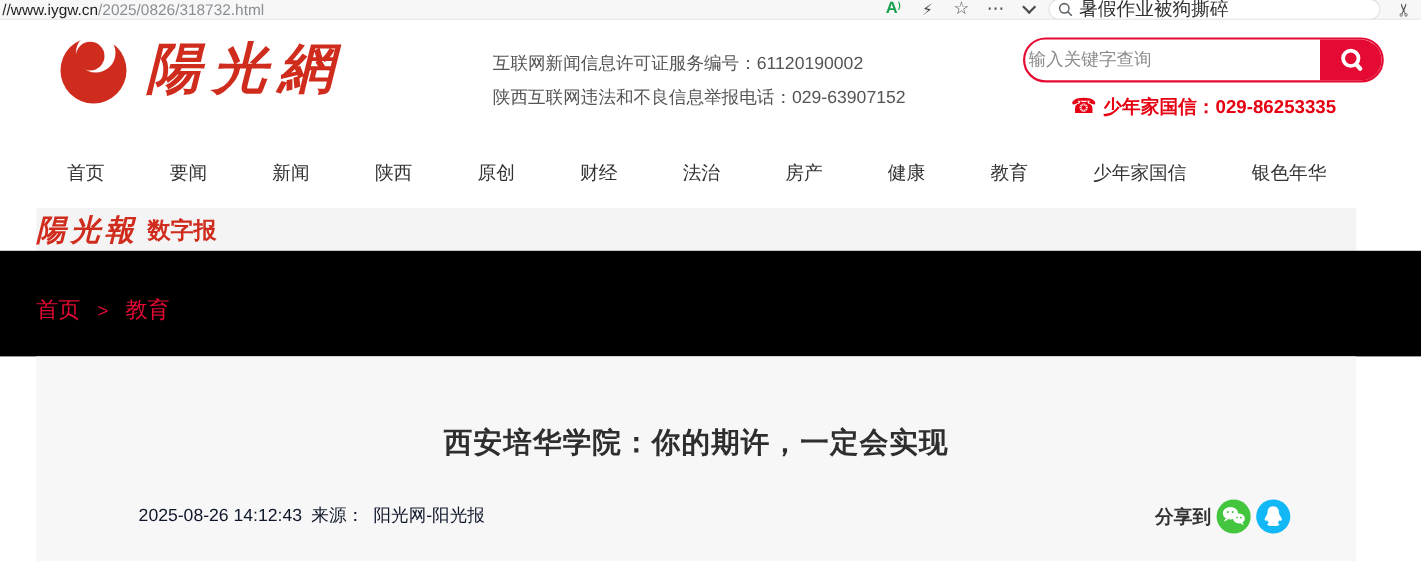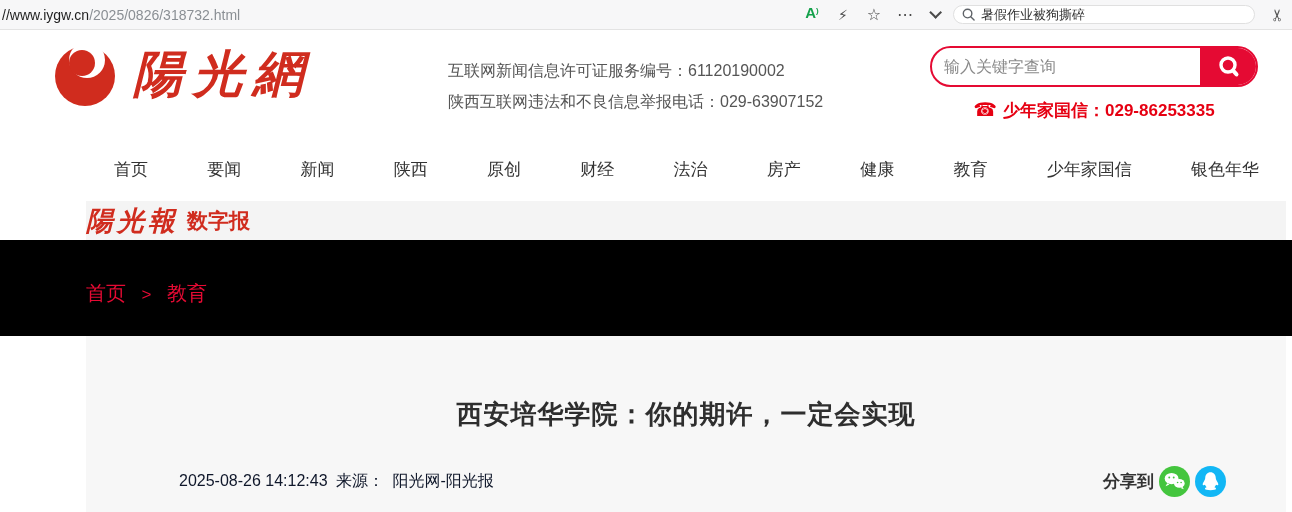--- a/index.html
+++ b/index.html
@@ -4,63 +4,63 @@
 <style>
   :root{
     --logo-red:#d02c1e; --accent-red:#e50a33; --hotline-red:#e60012;
     --wechat-green:#44c53e; --qq-blue:#12b7f5;
   }
   *{box-sizing:border-box; margin:0; padding:0;}
   html,body{width:1292px; height:512px; overflow:hidden;}
   body{font-family:"Liberation Sans","DejaVu Sans",sans-serif; background:#fff; position:relative;}
 
   
-  .browser-bar{height:30px; background:#f7f7f8; border-bottom:1px solid #e3e3e3;
+  .browser-bar{height:18px; background:#f7f7f8; border-bottom:1px solid #e3e3e3;
     display:flex; align-items:center; padding:0 6px 0 2px;}
   .url{font-size:14px; white-space:nowrap; overflow:hidden; flex:0 1 auto; cursor:text;}
   .url .host{color:#1f1f1f;}
   .url .path{color:#8a8f94;}
   .bar-right{margin-left:auto; display:flex; align-items:center; gap:15px;}
   .bicon{font-size:14px; color:#4a4a4a; line-height:20px; cursor:pointer; text-align:center; min-width:16px;}
   .bicon.readaloud{color:#14a14b; font-weight:bold; font-size:15px; position:relative;}
   .bicon.readaloud .wave{font-size:8px; position:relative; top:-5px; left:0px; font-weight:bold;}
   .bicon.star{font-size:16px;}
   .bicon.more{font-size:16px; letter-spacing:1px;}
   .chev{width:9px; height:9px; border-right:2px solid #4a4a4a; border-bottom:2px solid #4a4a4a;
     transform:rotate(45deg) translateY(-3px); cursor:pointer;}
   .bar-search{width:302px; height:19px; background:#fff; border:1px solid #e0e0e0; border-radius:10px;
     display:flex; align-items:center; padding:0 8px; gap:6px;}
   .bar-search svg{flex:none;}
-  .bar-search input{border:none; outline:none; background:transparent; font-size:13px; color:#303030;
+  .bar-search input{border:none; outline:none; background:transparent; font-size:17px; color:#303030;
     width:100%; font-family:Liberation Mono, monospace;}
   .bicon.scissors{font-size:16px; transform:rotate(-90deg); color:#555;}
 
   
   header{height:108px; background:#fff; position:relative;}
   .logo{position:absolute; left:55px; top:12px; display:flex; align-items:center; cursor:pointer;}
   .logo-mark{width:64px; height:64px; position:relative; flex:none;}
   .logo-mark .c1{position:absolute; left:0; top:4px; width:60px; height:60px; border-radius:50%; background:var(--logo-red);}
   .logo-mark .c2{position:absolute; left:14px; top:0px; width:36px; height:36px; border-radius:50%; background:#fff;}
   .logo-mark .c3{position:absolute; left:14px; top:8px; width:26px; height:26px; border-radius:50%; background:var(--logo-red);}
   .logo-text{margin-left:14px; font-family:"DejaVu Serif","Liberation Serif",serif; font-style:italic;
     font-weight:bold; font-size:50px; line-height:64px; color:var(--logo-red); letter-spacing:10px; white-space:nowrap;}
   .license{position:absolute; left:448px; top:25px; font-size:16px; color:#555; line-height:31px; white-space:nowrap;}
   .search-col{position:absolute; left:930px; top:16px; width:328px;}
   .search-pill{height:41px; border:2px solid var(--accent-red); border-radius:21px; background:#fff;
     display:flex; align-items:center; overflow:hidden;}
-  .search-pill input{flex:1; border:none; outline:none; padding:0 12px; font-size:16px; color:#333;
+  .search-pill input{flex:1; border:none; outline:none; padding:0 3px; font-size:16px; color:#333;
     font-family:inherit; background:transparent;}
   .search-pill input::placeholder{color:#8a8a8a;}
   .search-btn{width:58px; height:41px; margin:-2px -2px -2px 0; border:none; background:var(--accent-red);
     border-radius:0 21px 21px 0; cursor:pointer; display:flex; align-items:center; justify-content:center;}
   .hotline{margin-top:11px; text-align:center; font-size:17px; font-weight:bold; color:var(--hotline-red); white-space:nowrap;}
   .hotline .phone{font-size:19px; margin-right:6px; font-weight:normal;}
 
   
-  .container{width:1200px; margin-left:86px;}
+  .container{width:1200px; margin-left:33px;}
   nav{height:63px; background:#fff;}
   nav .container{height:100%; display:flex; align-items:center; justify-content:space-between; padding:0 27px 0 28px;}
   nav a{font-size:17px; color:#333; text-decoration:none; cursor:pointer; white-space:nowrap;}
 
   
   .strip{height:39px;}
   .strip .container{height:100%; background:#f4f4f4; display:flex; align-items:center; justify-content:flex-start; padding-right:2px;}
   .paper-logo{font-family:"DejaVu Serif","Liberation Serif",serif; font-style:italic; font-weight:bold;
     font-size:27px; color:var(--logo-red); letter-spacing:4px; cursor:pointer;}
   .digital{font-size:21px; font-weight:bold; color:var(--logo-red); margin-left:8px; cursor:pointer;}

